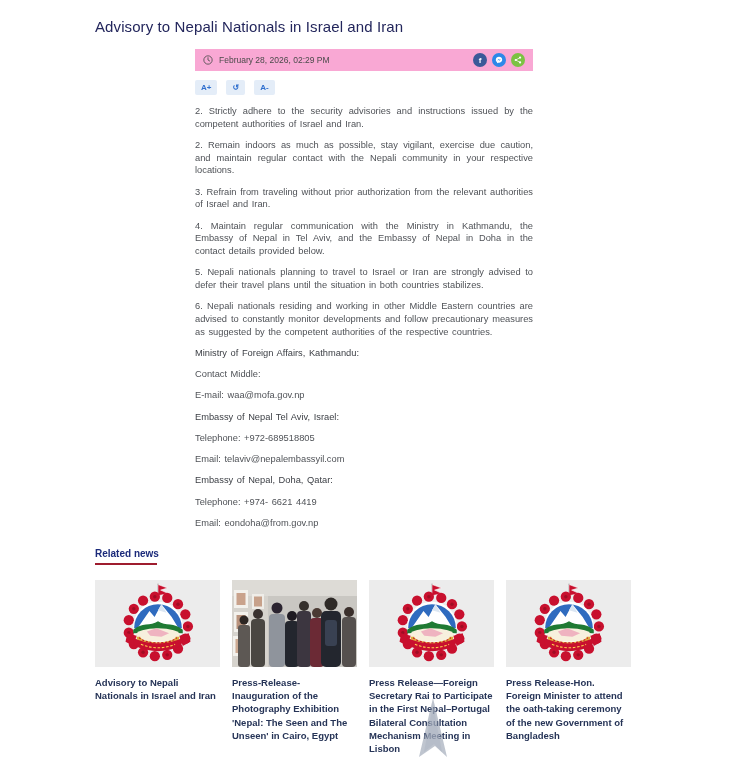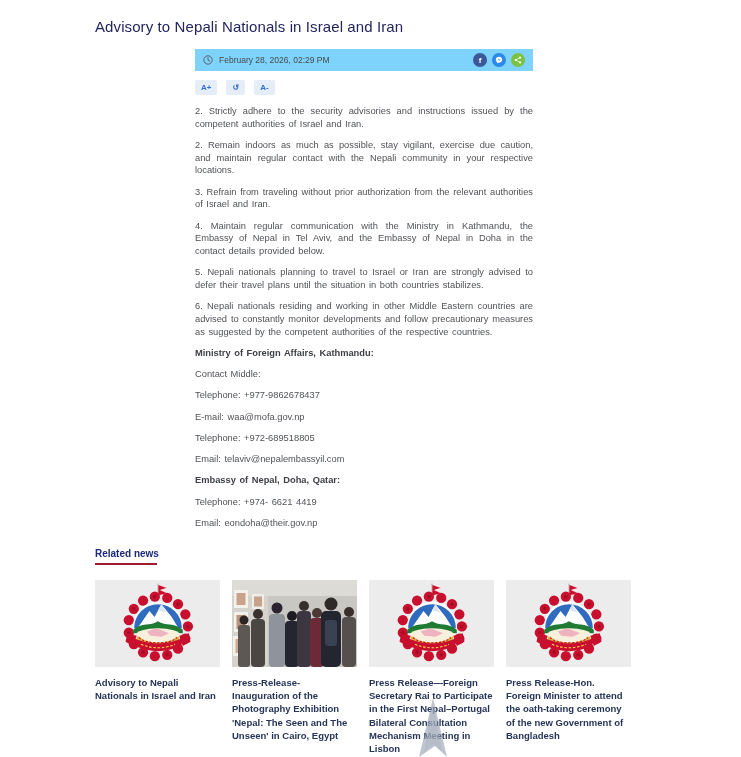--- a/index.html
+++ b/index.html
@@ -18,21 +18,21 @@
     font-weight: normal;
     color: #23265c;
     letter-spacing: 0.1px;
   }
 
   .content-col { margin: 14px 0 0 195px; width: 338px; }
 
   .date-bar {
     display: flex;
     align-items: center;
-    background: #7dd3fc;
+    background: #f9a8d4;
     height: 22px;
     padding: 0 8px;
   }
   .clock-icon { width: 10px; height: 10px; flex: 0 0 auto; }
   .date-text { font-size: 8.5px; color: #4a4a4a; margin-left: 6px; flex: 1; }
   .share-row { display: flex; gap: 5px; }
   .icon-circle {
     width: 14px; height: 14px; border-radius: 50%;
     display: flex; align-items: center; justify-content: center;
     color: #fff; font-size: 8px; font-weight: bold; cursor: pointer;
@@ -51,21 +51,21 @@
   }
 
   .article-body p {
     font-size: 9.3px;
     line-height: 1.37;
     color: #4f5257;
     text-align: justify;
     margin-bottom: 8.5px;
     word-spacing: 1px;
   }
-  .article-body p.bold { font-weight: bold; color: #3d4046; }
+  .article-body p.bold { font-weight: normal; color: #3d4046; }
 
   .related-heading {
     margin: 18px 0 0 95px;
     font-size: 10px;
     font-weight: bold;
     color: #1b2a7a;
   }
   .related-underline {
     margin: 4px 0 0 95px;
     width: 62px; height: 2px;
@@ -229,27 +229,27 @@
 
     <div class="article-body">
       <p>2. Strictly adhere to the security advisories and instructions issued by the competent authorities of Israel and Iran.</p>
       <p>2. Remain indoors as much as possible, stay vigilant, exercise due caution, and maintain regular contact with the Nepali community in your respective locations.</p>
       <p>3. Refrain from traveling without prior authorization from the relevant authorities of Israel and Iran.</p>
       <p>4. Maintain regular communication with the Ministry in Kathmandu, the Embassy of Nepal in Tel Aviv, and the Embassy of Nepal in Doha in the contact details provided below.</p>
       <p>5. Nepali nationals planning to travel to Israel or Iran are strongly advised to defer their travel plans until the situation in both countries stabilizes.</p>
       <p>6. Nepali nationals residing and working in other Middle Eastern countries are advised to constantly monitor developments and follow precautionary measures as suggested by the competent authorities of the respective countries.</p>
       <p class="bold">Ministry of Foreign Affairs, Kathmandu:</p>
       <p>Contact Middle:</p>
-      <p>Telephone: +977-9862678437</p>
       <p>E-mail: waa@mofa.gov.np</p>
+      <p class="bold">Embassy of Nepal Tel Aviv, Israel:</p>
       <p>Telephone: +972-689518805</p>
       <p>Email: telaviv@nepalembassyil.com</p>
       <p class="bold">Embassy of Nepal, Doha, Qatar:</p>
       <p>Telephone: +974- 6621 4419</p>
-      <p>Email: eondoha@their.gov.np</p>
+      <p>Email: eondoha@from.gov.np</p>
     </div>
   </div>
 
   <div class="related-heading">Related news</div>
   <div class="related-underline"></div>
 
   <div class="cards-row">
 
     <div class="card">
       <div class="card-img">

